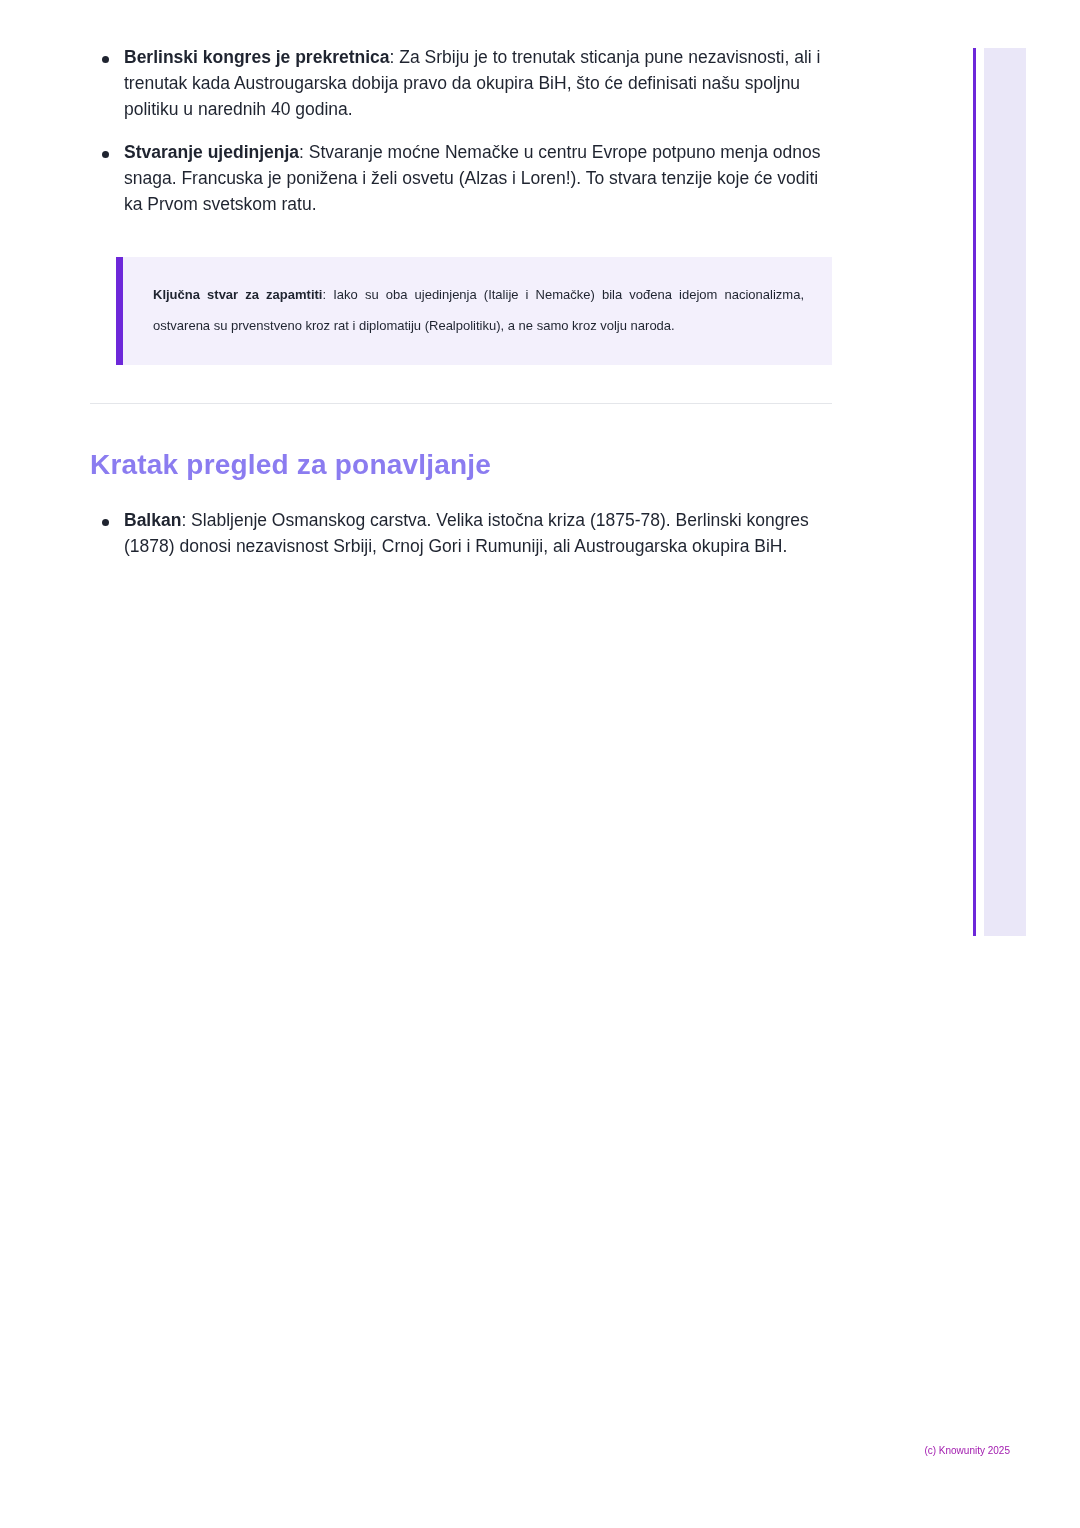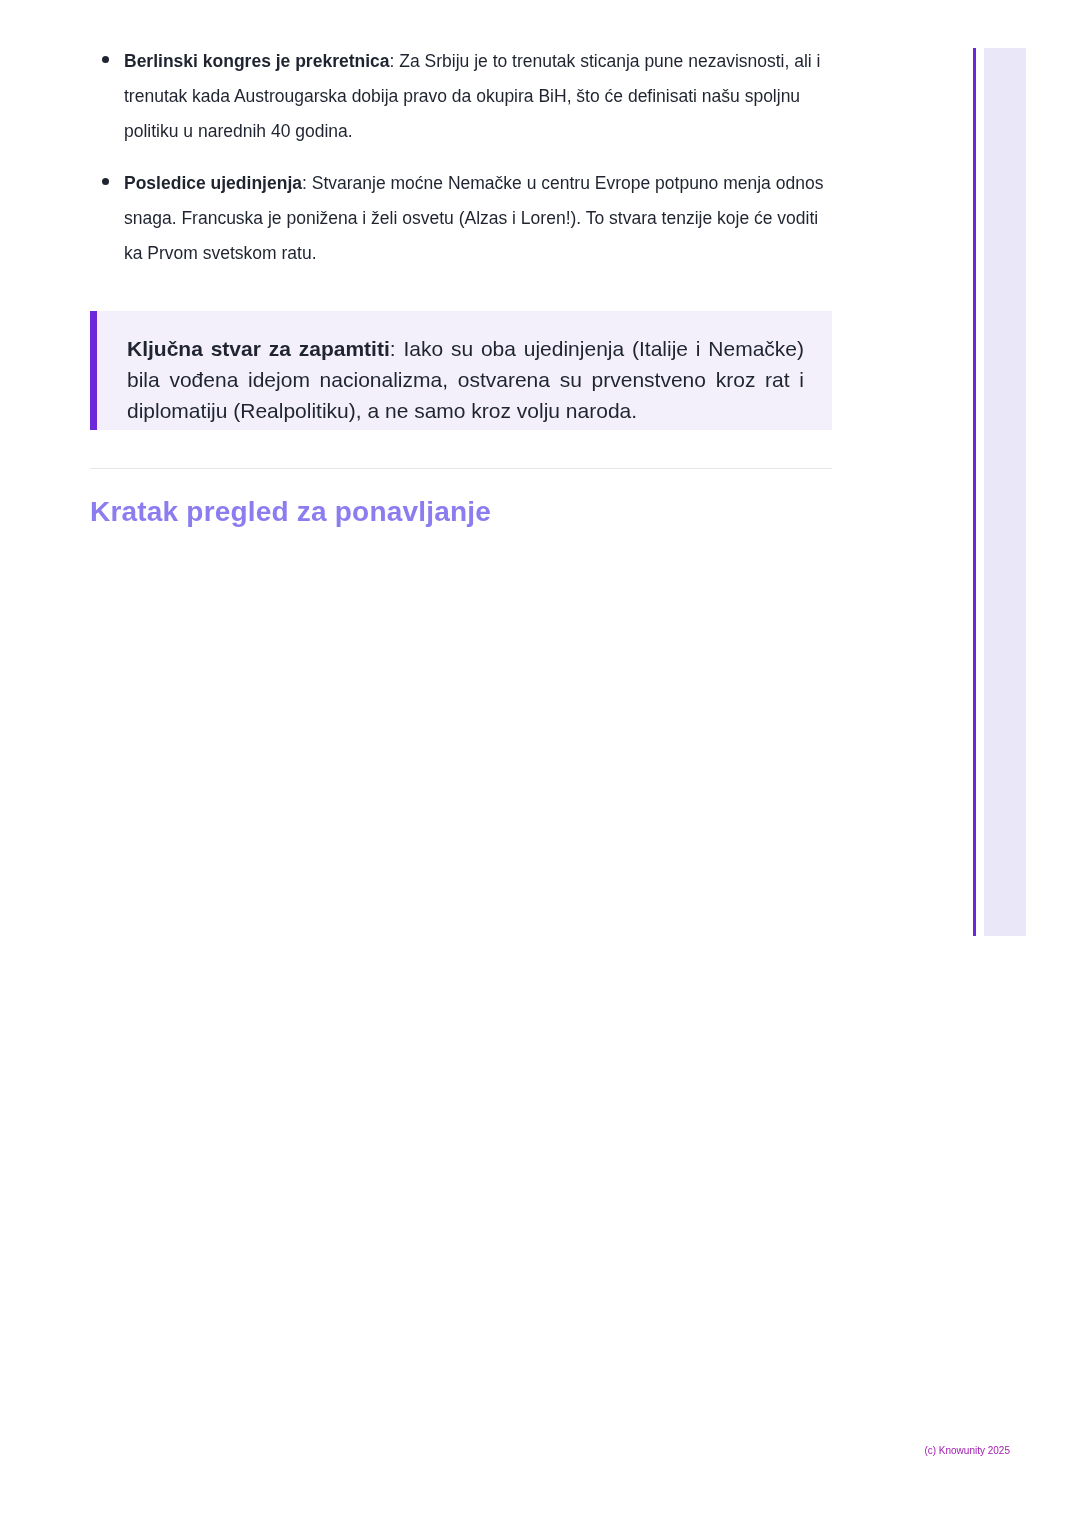--- a/index.html
+++ b/index.html
@@ -12,49 +12,50 @@
     color: #1f2430;
     overflow: hidden;
   }
   .content { position: absolute; left: 90px; top: 44px; width: 742px; }
 
   ul.bullets { list-style: none; margin: 0; padding: 0; }
   ul.bullets li {
     position: relative;
     padding-left: 34px;
     font-size: 17.5px;
-    line-height: 35px;
+    line-height: 26px;
     margin-bottom: 17px;
   }
   ul.bullets li::before {
     content: "";
     position: absolute;
     left: 12px;
     top: 12px;
     width: 7px;
     height: 7px;
     border-radius: 50%;
     background: #1f2430;
   }
   .lead { font-weight: 700; }
 
   .callout {
     margin-top: 40px;
     background: var(--callout-bg, #f3f0fc);
     border-left: 7px solid var(--callout-border, #6d28d9);
-    padding: 22px 28px 4px 30px;
-    font-size: 21px;
+    padding: 22px 28px 24px 30px;
+    font-size: 13px;
     line-height: 31px;
     text-align: justify;
+    margin-left: 26px;
   }
 
   .divider { margin-top: 38px; border-top: 1px solid #e4e6ea; height: 0; }
 
   h2.section {
-    margin: 27px 0 26px 0;
+    margin: 45px 0 26px 0;
     font-size: 28px;
     font-weight: 700;
     letter-spacing: 0.2px;
     color: var(--heading-purple, #8b7cf0);
   }
 
   .footer {
     position: absolute;
     right: 70px;
     bottom: 72px;
@@ -82,33 +83,36 @@
 </head>
 <body>
 
 <div class="content">
 
   <ul class="bullets">
     <li>
       <span class="lead">Berlinski kongres je prekretnica</span><span>: Za Srbiju je to trenutak sticanja pune nezavisnosti, ali i trenutak kada Austrougarska dobija pravo da okupira BiH, što će definisati našu spoljnu politiku u narednih 40 godina.</span>
     </li>
     <li>
-      <span class="lead">Posledice ujedinjenja</span><span>: Stvaranje moćne Nemačke u centru Evrope potpuno menja odnos snaga. Francuska je ponižena i želi osvetu (Alzas i Loren!). To stvara tenzije koje će voditi ka Prvom svetskom ratu.</span>
+      <span class="lead">Stvaranje ujedinjenja</span><span>: Stvaranje moćne Nemačke u centru Evrope potpuno menja odnos snaga. Francuska je ponižena i želi osvetu (Alzas i Loren!). To stvara tenzije koje će voditi ka Prvom svetskom ratu.</span>
     </li>
   </ul>
 
   <div class="callout">
     <span class="lead">Ključna stvar za zapamtiti</span><span>: Iako su oba ujedinjenja (Italije i Nemačke) bila vođena idejom nacionalizma, ostvarena su prvenstveno kroz rat i diplomatiju (Realpolitiku), a ne samo kroz volju naroda.</span>
   </div>
 
   <div class="divider"></div>
 
   <h2 class="section">Kratak pregled za ponavljanje</h2>
 
   <ul class="bullets">
+    <li>
+      <span class="lead">Balkan</span><span>: Slabljenje Osmanskog carstva. Velika istočna kriza (1875-78). Berlinski kongres (1878) donosi nezavisnost Srbiji, Crnoj Gori i Rumuniji, ali Austrougarska okupira BiH.</span>
+    </li>
   </ul>
 
 </div>
 
 <div class="side-line"></div>
 <div class="side-strip"></div>
 
 <div class="footer">(c) Knowunity 2025</div>
 
 </body></html>

